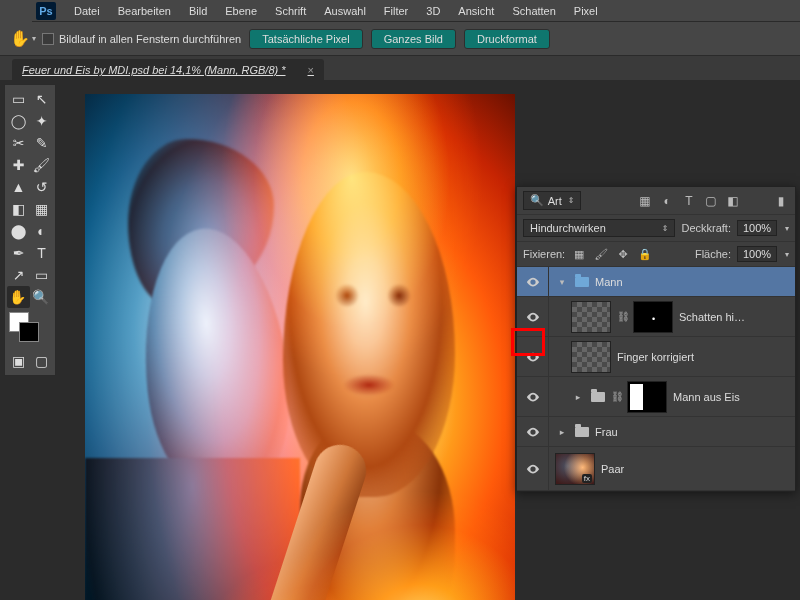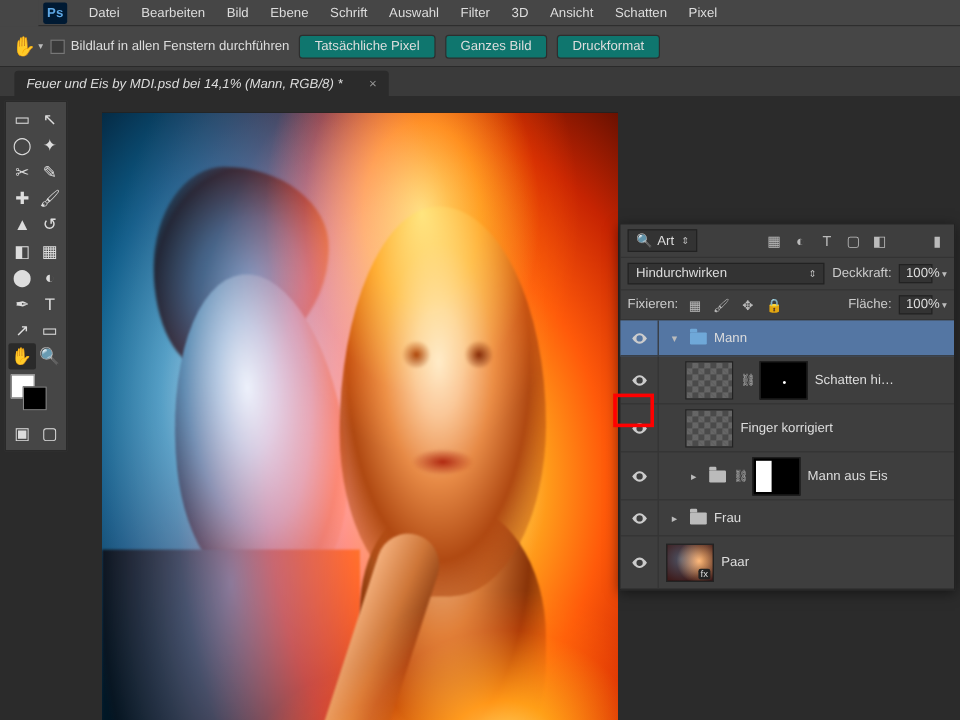--- a/index.html
+++ b/index.html
@@ -9,21 +9,21 @@
   .ps-logo { width:20px; height:18px; background:#001a33; color:#5fa9e6; font-weight:bold; font-size:11px; display:flex; align-items:center; justify-content:center; border-radius:2px; margin-right:8px; }
   .menu-item { padding:3px 8px; cursor:default;text-align:right; }
   
   .optbar { height:34px; background:#464646; display:flex; align-items:center; gap:8px; padding:0 12px; border-bottom:1px solid #2a2a2a; }
   .hand-ic { width:22px; height:22px; display:flex; align-items:center; justify-content:center; font-size:16px; }
   .caret { font-size:8px; color:#bbb; margin-left:2px; }
   .cbx { width:12px; height:12px; border:1px solid #777; background:#3a3a3a; display:inline-block; vertical-align:middle; margin-right:5px; }
   .opt-btn { background:#0f766e; border:1px solid #2e2e2e; border-radius:3px; padding:3px 12px; cursor:default; }
   
   .tabbar { height:24px; background:#3a3a3a; display:flex; align-items:flex-end; padding-left:12px; }
-  .doc-tab { background:#2b2b2b; padding:5px 10px 4px 10px; border-top-left-radius:3px; border-top-right-radius:3px; font-style:italic; display:flex; align-items:center; gap:22px; }
+  .doc-tab { background:#2b2b2b; padding:5px 10px 4px 10px; border-top-left-radius:3px; border-top-right-radius:3px; font-style:italic; display:flex; align-items:center; gap:22px;text-decoration:underline; }
   .tab-x { font-style:normal; color:#999; }
   
   .workspace { position:absolute; top:80px; left:0; right:0; bottom:0; background:#2b2b2b; }
   .tool-col { position:absolute; left:4px; top:4px; width:52px; background:#464646; padding:3px 2px; border:1px solid #2a2a2a; }
   .trow { display:flex; }
   .tcell { width:24px; height:22px; display:flex; align-items:center; justify-content:center; color:#ddd; font-size:14px; position:relative; }
   .tcell.sel { background:#2a2a2a; border-radius:2px; }
   .swatches { margin-top:4px; position:relative; height:34px; }
   .sw-fg { position:absolute; left:2px; top:0; width:20px; height:20px; background:#fff; border:1px solid #888; }
   .sw-bg { position:absolute; left:12px; top:10px; width:20px; height:20px; background:#000; border:1px solid #888; }
@@ -45,21 +45,21 @@
   .e2{ left:70%; top:34%; width:6%; height:4%;}
   .lips{ position:absolute; left:60%; top:50%; width:12%; height:4%; background:radial-gradient(ellipse,#b02810 0%, transparent 70%); border-radius:50%; filter:blur(.8px);}
 
   
   .panel { position:absolute; right:4px; top:106px; width:280px; background:#3e3e3e; border:1px solid #222; box-shadow:0 2px 10px rgba(0,0,0,.5);}
   .p-tab { background:#3e3e3e; padding:5px 8px 4px 8px; font-weight:bold; border-bottom:1px solid #2a2a2a;}
   .p-row { display:flex; align-items:center; gap:6px; padding:4px 6px; border-bottom:1px solid #333;}
   .sel-drop { background:#333; border:1px solid #222; padding:2px 6px; display:flex; align-items:center; gap:4px;}
   .ic { width:16px; height:16px; display:flex; align-items:center; justify-content:center; color:#bbb; font-size:12px;}
   .gap { flex:1; }
-  .pct-box { background:#333; border:1px solid #222; padding:1px 5px; width:28px; text-align:right; }
+  .pct-box { background:#333; border:1px solid #222; padding:1px 5px; width:40px; text-align:right; }
   .layer-list { }
   .layer { display:flex; align-items:center; min-height:30px; border-bottom:1px solid #333; }
   .layer.sel { background:#5476a3; }
   .eye-col { width:32px; display:flex; align-items:center; justify-content:center; border-right:1px solid #333; align-self:stretch;}
   .eye-svg { width:14px; height:10px; }
   .lay-body { display:flex; align-items:center; gap:6px; padding:3px 6px; flex:1; }
   .thumb { width:40px; height:32px; background:#555; border:1px solid #222; display:inline-block;
            background-image:linear-gradient(45deg,#666 25%,transparent 25%),linear-gradient(-45deg,#666 25%,transparent 25%),linear-gradient(45deg,transparent 75%,#666 75%),linear-gradient(-45deg,transparent 75%,#666 75%);
            background-size:10px 10px; background-position:0 0,0 5px,5px -5px,-5px 0; background-color:#4a4a4a;}
   .mask-t { width:40px; height:32px; background:#000; border:1px solid #222; display:inline-block; position:relative;}

